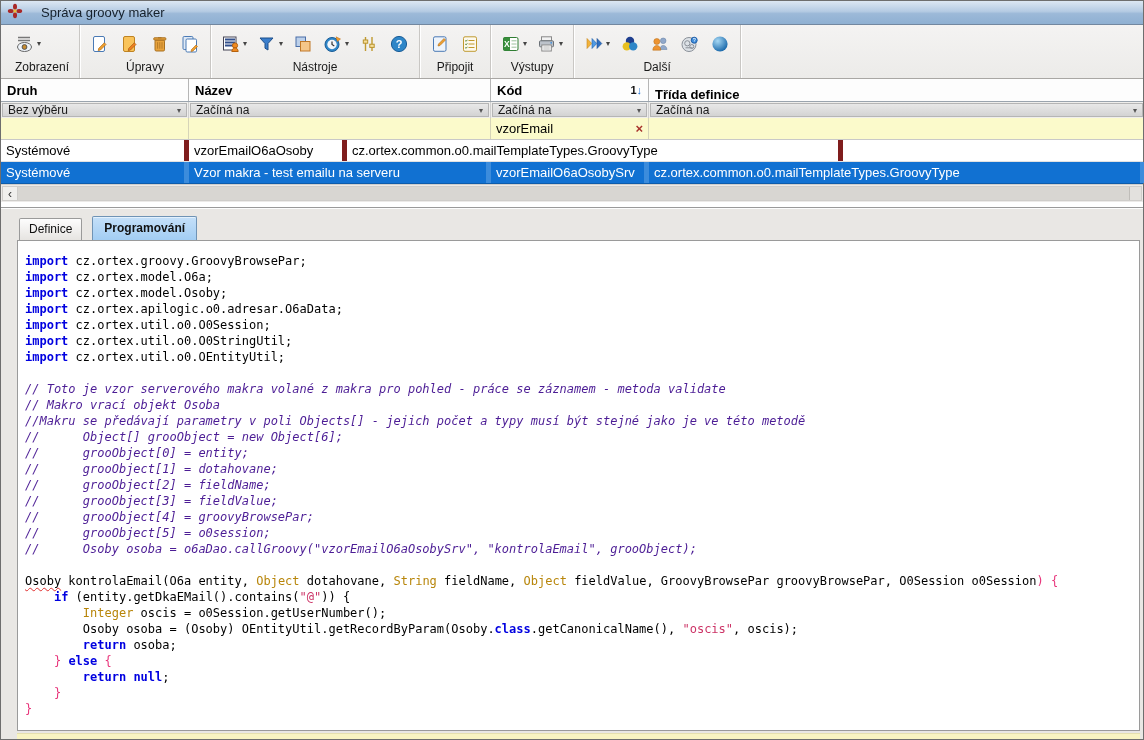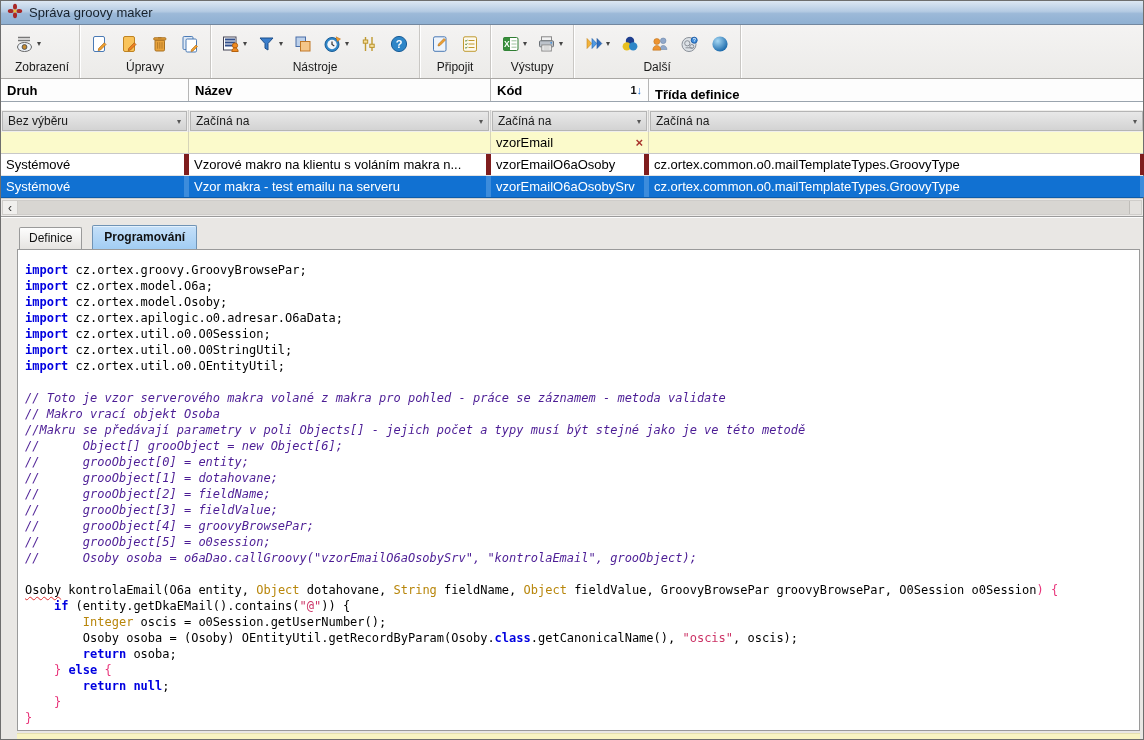--- a/index.html
+++ b/index.html
@@ -3,21 +3,21 @@
 <meta charset="utf-8">
 <style>
   * { box-sizing: border-box; margin: 0; padding: 0; }
   html,body { width:1144px; height:740px; overflow:hidden; }
   body { font-family:"Liberation Sans", sans-serif; background:#e9e7e4; }
 
   .window { width:1144px; height:740px; display:flex; flex-direction:column;
             border:1px solid #6e6e6e; background:#e9e7e4; }
 
   
-  .titlebar { height:24px; flex:0 0 24px; display:flex; align-items:center; gap:6px;
+  .titlebar { height:24px; flex:0 0 24px; display:flex; align-items:center; gap:18px;
               padding:0 6px; background:linear-gradient(#dce7f3 0%, #b5cbe3 45%, #9cb9d8 55%, #8fb0d2 100%);
               border-bottom:1px solid #72879f; }
   .titlebar .title { font-size:13px; color:#15202b; }
 
   
   .toolbar { height:54px; flex:0 0 54px; display:flex; align-items:stretch;
              background:linear-gradient(#f4f3f2,#ecebe9); border-bottom:1px solid #a9a7a4; padding-left:4px; }
   .tb-group { display:flex; flex-direction:column; justify-content:space-between;
               padding:4px 10px 2px 10px; border-right:1px solid #c9c7c4; box-shadow:1px 0 0 #ffffff; }
   .tb-icons { display:flex; align-items:center; gap:10px; height:30px; }
@@ -27,21 +27,21 @@
   .tb-label { text-align:center; font-size:12px; color:#1a1a1a; padding:1px 0 2px; }
 
   
   .grid { flex:0 0 129px; display:flex; flex-direction:column; background:#ffffff; border-bottom:1px solid #9a9a9a; }
   .g-row { display:flex; }
   .g-head { height:23px; background:#fdfdfd; border-bottom:1px solid #9aa4ae; }
   .g-head .g-cell { font-weight:bold; font-size:13px; display:flex; align-items:center;
                     justify-content:space-between; padding:0 6px; border-right:1px solid #b6b6b6; }
   .sortbadge { display:flex; align-items:center; font-size:11px; font-weight:bold; color:#111; gap:0; }
   .sortbadge .arr { color:#1e6fd0; font-size:11px; font-weight:bold; }
-  .g-filterop { height:22px; background:#efeeec;margin-top:8px; }
+  .g-filterop { height:16px; background:#efeeec; }
   .g-filterop .g-cell { padding:1px; border-right:1px solid #cfcfcf; }
   .op-btn { height:100%; width:100%; display:flex; align-items:center; justify-content:space-between;
             padding:0 5px; font-size:12px; color:#1a1a1a; background:linear-gradient(#e8e8e8,#d3d3d3);
             border:1px solid #b5b5b5; }
   .op-chev { font-size:8px; color:#555; }
   .g-filterval { height:22px; background:#fbfacb; border-bottom:1px solid #c8c8c8; }
   .g-filterval .g-cell { display:flex; align-items:center; justify-content:space-between;
                          font-size:13px; padding:0 5px; border-right:1px solid #d6d4b8; }
   .clear-x { color:#a8322c; font-weight:bold; font-size:13px; cursor:default; }
   .g-data { height:22px; font-size:13px; background:#fff; border-bottom:1px solid #e2e2e2; }
@@ -379,21 +379,20 @@
           <span>vzorEmail</span>
           <span class="clear-x">×</span>
         </div>
         <div class="g-cell" style="width: 496px; flex: 0 0 496px;">
           <span></span>
         </div>
       </div>
     <div id="grid-rows">
         <div class="g-row g-data">
           <div class="g-cell" style="width: 188px; flex: 0 0 188px;">Systémové</div>
-          <div class="g-cell" style="width: 302px; flex: 0 0 302px;">Vzorové makro na klientu s voláním makra n...</div>
           <div class="g-cell" style="width: 158px; flex: 0 0 158px;">vzorEmailO6aOsoby</div>
           <div class="g-cell" style="width: 496px; flex: 0 0 496px;">cz.ortex.common.o0.mailTemplateTypes.GroovyType</div>
         </div>
         <div class="g-row g-data selected">
           <div class="g-cell" style="width: 188px; flex: 0 0 188px;">Systémové</div>
           <div class="g-cell" style="width: 302px; flex: 0 0 302px;">Vzor makra - test emailu na serveru</div>
           <div class="g-cell" style="width: 158px; flex: 0 0 158px;">vzorEmailO6aOsobySrv</div>
           <div class="g-cell" style="width: 496px; flex: 0 0 496px;">cz.ortex.common.o0.mailTemplateTypes.GroovyType</div>
         </div>
       </div>

